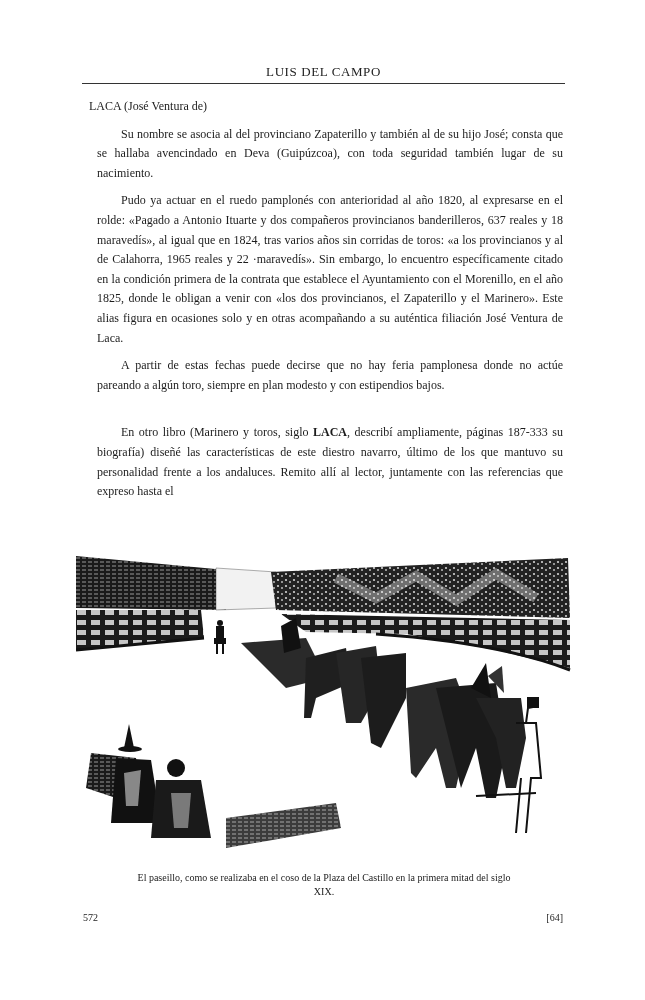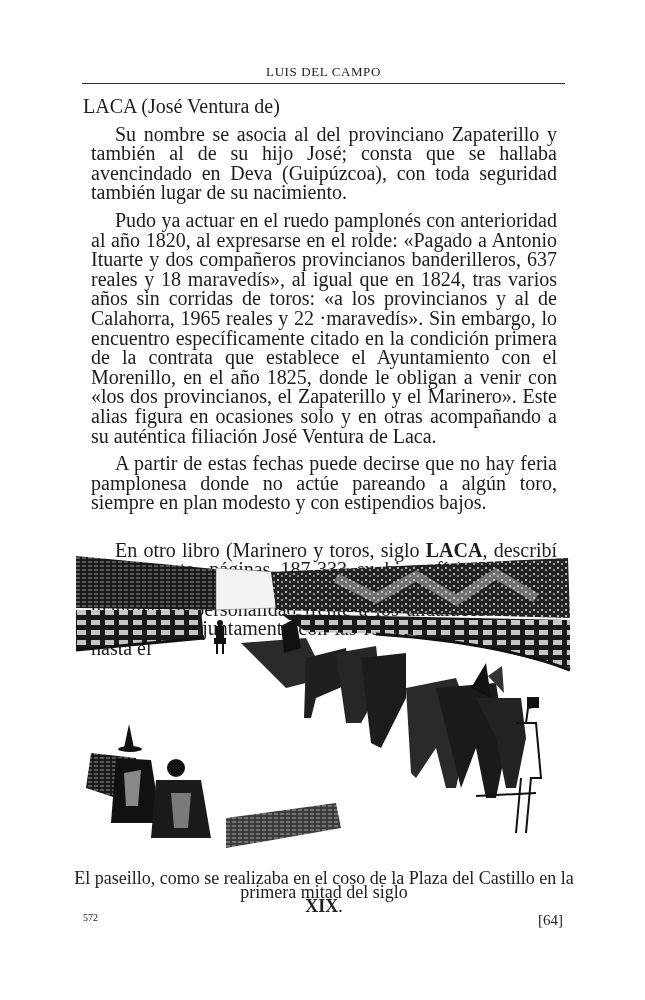--- a/index.html
+++ b/index.html
@@ -9,41 +9,41 @@
   }
   .running-head {
     position: absolute; left: 82px; top: 64px; width: 483px;
     text-align: center; font-size: 13px; letter-spacing: 0.6px; color: #222;
   }
   .head-rule {
     position: absolute; left: 82px; top: 83px; width: 483px; height: 0;
     border-top: 1.5px solid #333;
   }
   .body-text {
-    position: absolute; left: 83px; top: 97px; width: 482px;
-    font-size: 20px; line-height: 19.6px; text-align: justify;
+    position: absolute; left: 89px; top: 97px; width: 482px;
+    font-size: 12px; line-height: 19.6px; text-align: justify;
   }
   .entry-title { margin: 0; text-indent: 0; }
   .para { margin: 8px; text-indent: 24px; }
   .entry-gap { height: 12px; }
   .smallcaps-num { font-weight: bold; }
   .figure {
     position: absolute; left: 76px; top: 548px; width: 496px; height: 308px;
   }
   .figure svg { width: 100%; height: 100%; display: block; }
   .caption {
     position: absolute; left: 74px; top: 871px; width: 500px;
-    text-align: center; font-size: 18px; line-height: 14px; color: #222;
+    text-align: center; font-size: 10px; line-height: 14px; color: #222;
   }
-  .caption b { font-weight: bold; }
+  .caption b { font-weight: normal; }
   .folio-left {
     position: absolute; left: 83px; top: 912px; font-size: 10px; color: #222;
   }
   .folio-right {
-    position: absolute; right: 82px; top: 912px; font-size: 15px; color: #222;
+    position: absolute; right: 82px; top: 912px; font-size: 10px; color: #222;
   }
 </style>
 </head>
 <body>
 
 <div class="running-head">LUIS DEL CAMPO</div>
 <div class="head-rule"></div>
 
 <div class="body-text">
   <p class="entry-title">LACA (José Ventura de)</p>

